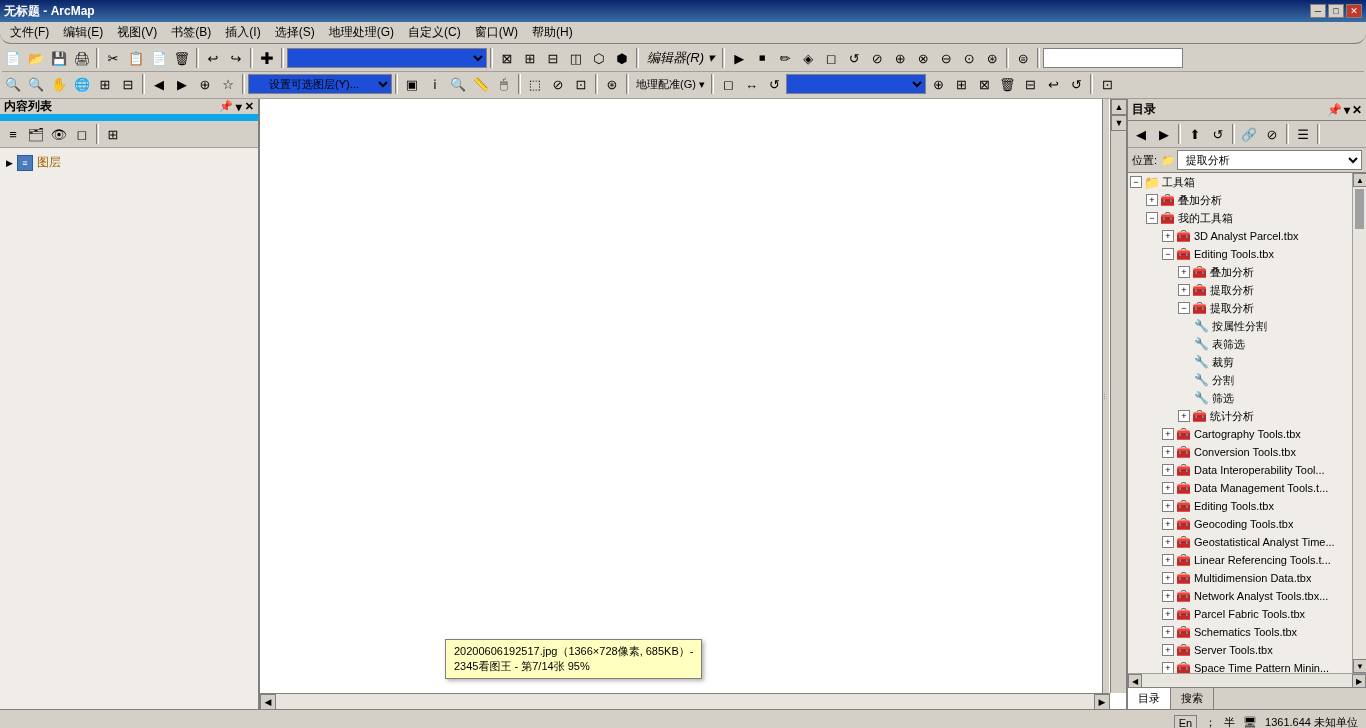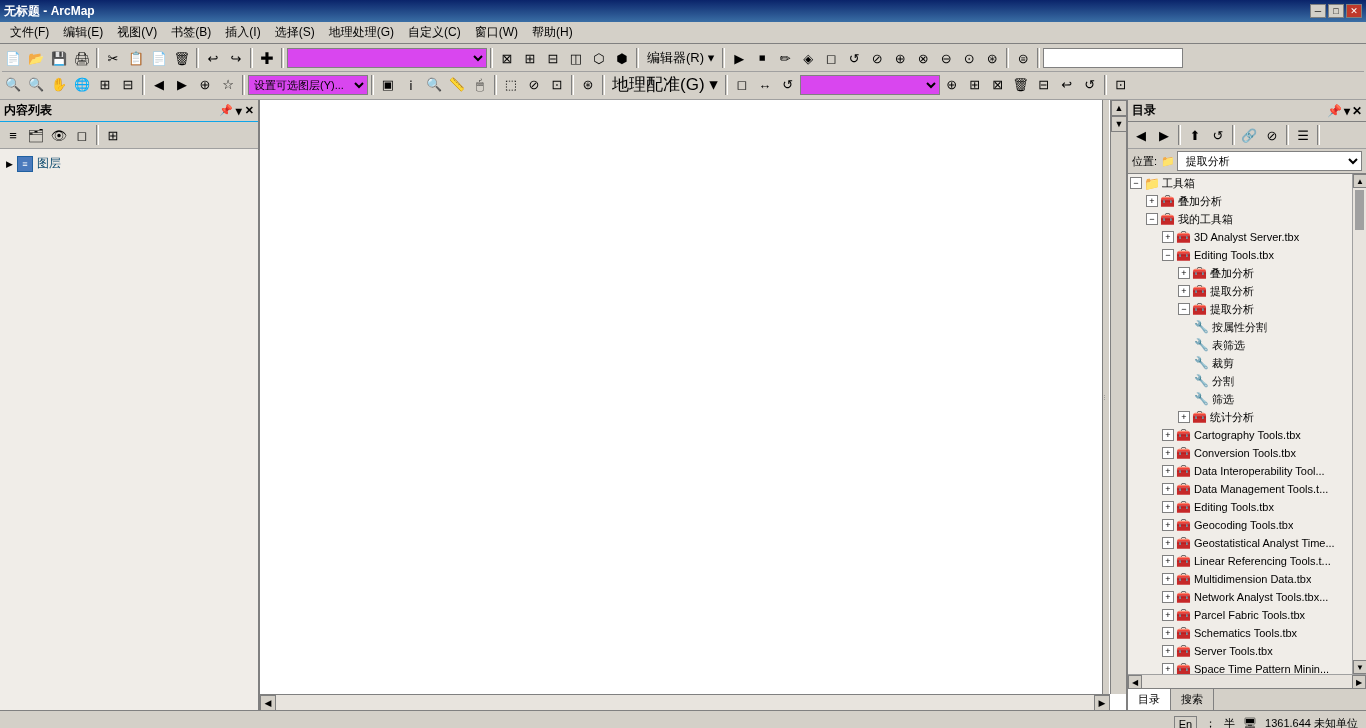--- a/index.html
+++ b/index.html
@@ -6,47 +6,47 @@
     body { font-family: 'SimSun', 'MS Song', sans-serif; font-size: 12px; background: #d4d0c8; width: 1366px; height: 728px; overflow: hidden; }
     
     
     .title-bar { background: linear-gradient(to bottom, #0a246a, #3a6ea5); color: white; height: 22px; display: flex; align-items: center; justify-content: space-between; padding: 0 4px; }
     .title-bar-title { font-size: 12px; font-weight: bold; }
     .title-bar-controls { display: flex; gap: 2px; }
     .title-bar-btn { background: #d4d0c8; border: 1px solid #808080; width: 16px; height: 14px; font-size: 9px; display: flex; align-items: center; justify-content: center; cursor: pointer; color: black; }
     .title-bar-btn.close { background: #c0392b; color: white; }
 
     
-    .menu-bar { background: #d4d0c8; border-bottom: 1px solid #808080; height: 22px; display: flex; align-items: center; padding: 0 4px; gap: 2px; }
+    .menu-bar { background: #d4d0c8; border-bottom: 1px solid #808080; height: 22px; display: flex; align-items: center; padding: 0 4px; gap: 2px; border-radius: 11px; }
     .menu-item { padding: 2px 6px; cursor: pointer; font-size: 12px; white-space: nowrap; }
 
     
     .toolbar-area { background: #d4d0c8; border-bottom: 1px solid #a0a0a0; padding: 2px; display: flex; flex-wrap: wrap; gap: 1px; }
     .toolbar-row { display: flex; align-items: center; gap: 1px; width: 100%; padding: 1px 0; }
     .tb-btn { background: #d4d0c8; border: 1px solid transparent; width: 22px; height: 22px; display: flex; align-items: center; justify-content: center; cursor: pointer; font-size: 13px; }
     .tb-separator { width: 3px; height: 20px; border-left: 1px solid #808080; border-right: 1px solid white; margin: 0 2px; }
-    .tb-dropdown { height: 20px; background: #d946ef; border: 1px solid #808080; padding: 0 1px; font-size: 11px; min-width: 80px; }
+    .tb-dropdown { height: 20px; background: #1d4ed8; border: 1px solid #808080; padding: 0 16px; font-size: 11px; min-width: 80px; }
     .tb-dropdown-wide { min-width: 200px; }
     .tb-input { height: 20px; background: white; border: 1px solid #808080; padding: 0 4px; font-size: 11px; width: 140px; }
 
     
     .main-layout { display: flex; height: calc(728px - 22px - 22px - 48px - 26px); }
 
     
     .left-panel { width: 260px; min-width: 260px; background: #f0ede8; border-right: 2px solid #808080; display: flex; flex-direction: column; }
-    .panel-header { background: #d4d0c8; border-bottom: 1px solid #0ea5e9; height: 22px; display: flex; align-items: center; justify-content: space-between; padding: 0 4px; }
+    .panel-header { background: #d4d0c8; border-bottom: 7px solid #0ea5e9; height: 22px; display: flex; align-items: center; justify-content: space-between; padding: 0 4px; }
     .panel-header-title { font-size: 12px; font-weight: bold; }
     .panel-header-btns { display: flex; gap: 1px; }
     .panel-pin-btn { font-size: 11px; cursor: pointer; }
     .panel-close-btn { font-size: 11px; cursor: pointer; font-weight: bold; }
     .panel-toolbar { display: flex; align-items: center; gap: 1px; padding: 2px; border-bottom: 1px solid #a0a0a0; background: #d4d0c8; }
     .panel-content { flex: 1; padding: 4px; overflow-y: auto; }
     .layer-item { display: flex; align-items: center; gap: 4px; padding: 2px; cursor: pointer; }
     .layer-icon { width: 16px; height: 16px; background: #4a7abc; border: 1px solid #2060a0; display: flex; align-items: center; justify-content: center; }
-    .layer-label { font-size: 12px; color: #0c4a6e; }
+    .layer-label { font-size: 12px; color: #a16207; }
 
     
     .map-area { flex: 1; background: white; position: relative; overflow: hidden; }
     .map-scrollbar-v { position: absolute; right: 0; top: 0; bottom: 16px; width: 16px; background: #d4d0c8; border-left: 1px solid #808080; }
     .map-scrollbar-h { position: absolute; bottom: 0; left: 0; right: 16px; height: 16px; background: #d4d0c8; border-top: 1px solid #808080; }
     .scroll-btn { background: #d4d0c8; border: 1px solid #808080; width: 16px; height: 16px; display: flex; align-items: center; justify-content: center; font-size: 9px; cursor: pointer; }
 
     
     .right-panel { width: 240px; min-width: 240px; background: #f0ede8; border-left: 2px solid #808080; display: flex; flex-direction: column; }
     .right-panel-header { background: #d4d0c8; border-bottom: 1px solid #808080; height: 22px; display: flex; align-items: center; justify-content: space-between; padding: 0 4px; }
@@ -131,21 +131,21 @@
     <div class="tb-separator"></div>
     <select class="tb-dropdown tb-dropdown-wide"><option></option></select>
     <div class="tb-separator"></div>
     <div class="tb-btn">⊠</div>
     <div class="tb-btn">⊞</div>
     <div class="tb-btn">⊟</div>
     <div class="tb-btn">◫</div>
     <div class="tb-btn">⬡</div>
     <div class="tb-btn">⬢</div>
     <div class="tb-separator"></div>
-    <span class="tb-btn" style="width:auto;padding:0 4px;">编辑器(R) ▾</span>
+    <span class="tb-btn" style="width:auto;padding:0 4px;font-style:italic;">编辑器(R) ▾</span>
     <div class="tb-separator"></div>
     <div class="tb-btn">▶</div>
     <div class="tb-btn">⏹</div>
     <div class="tb-btn">✏</div>
     <div class="tb-btn">◈</div>
     <div class="tb-btn">◻</div>
     <div class="tb-btn">↺</div>
     <div class="tb-btn">⊘</div>
     <div class="tb-btn">⊕</div>
     <div class="tb-btn">⊗</div>
@@ -177,21 +177,21 @@
     <div class="tb-btn">🔍</div>
     <div class="tb-btn">📏</div>
     <div class="tb-btn">🖱</div>
     <div class="tb-separator"></div>
     <div class="tb-btn">⬚</div>
     <div class="tb-btn">⊘</div>
     <div class="tb-btn">⊡</div>
     <div class="tb-separator"></div>
     <div class="tb-btn">⊛</div>
     <div class="tb-separator"></div>
-    <span style="font-size:17px;padding:0 4px;">地理配准(G) ▾</span>
+    <span style="font-size:11px;padding:0 4px;">地理配准(G) ▾</span>
     <div class="tb-separator"></div>
     <div class="tb-btn">◻</div>
     <div class="tb-btn">↔</div>
     <div class="tb-btn">↺</div>
     <select class="tb-dropdown" style="min-width:140px;"><option></option></select>
     <div class="tb-btn">⊕</div>
     <div class="tb-btn">⊞</div>
     <div class="tb-btn">⊠</div>
     <div class="tb-btn">🗑</div>
     <div class="tb-btn">⊟</div>
@@ -243,20 +243,24 @@
       <div style="flex:1;background:#e8e4de;"></div>
       <div class="scroll-btn">▼</div>
     </div>
 
     <div class="map-scrollbar-h" style="display:flex;">
       <div class="scroll-btn">◀</div>
       <div style="flex:1;background:#e8e4de;"></div>
       <div class="scroll-btn">▶</div>
     </div>
 
+    <div class="tooltip-popup">
+      <div>20200606192517.jpg（1366×728像素, 685KB）-</div>
+      <div>2345看图王 - 第7/14张  95%</div>
+    </div>
   </div>
 
   <div class="right-panel">
     <div class="right-panel-header">
       <span style="font-weight:bold;font-size:12px;">目录</span>
       <div style="display:flex;gap:2px;">
         <span style="cursor:pointer;">📌</span>
         <span style="cursor:pointer;font-weight:bold;">▾</span>
         <span style="cursor:pointer;font-weight:bold;">✕</span>
       </div>
@@ -308,21 +312,21 @@
               <div class="tree-expand">−</div>
               <div class="tree-icon" style="color:#cc4444;">🧰</div>
               <span class="tree-label">我的工具箱</span>
             </div>
 
             <div class="tree-children">
 
               <div class="tree-item">
                 <div class="tree-expand">+</div>
                 <div class="tree-icon" style="color:#cc4444;">🧰</div>
-                <span class="tree-label">3D Analyst Server.tbx</span>
+                <span class="tree-label">3D Analyst Parcel.tbx</span>
               </div>
 
               <div class="tree-item">
                 <div class="tree-expand">−</div>
                 <div class="tree-icon" style="color:#cc4444;">🧰</div>
                 <span class="tree-label">Editing Tools.tbx</span>
               </div>
 
               <div class="tree-children">
 

